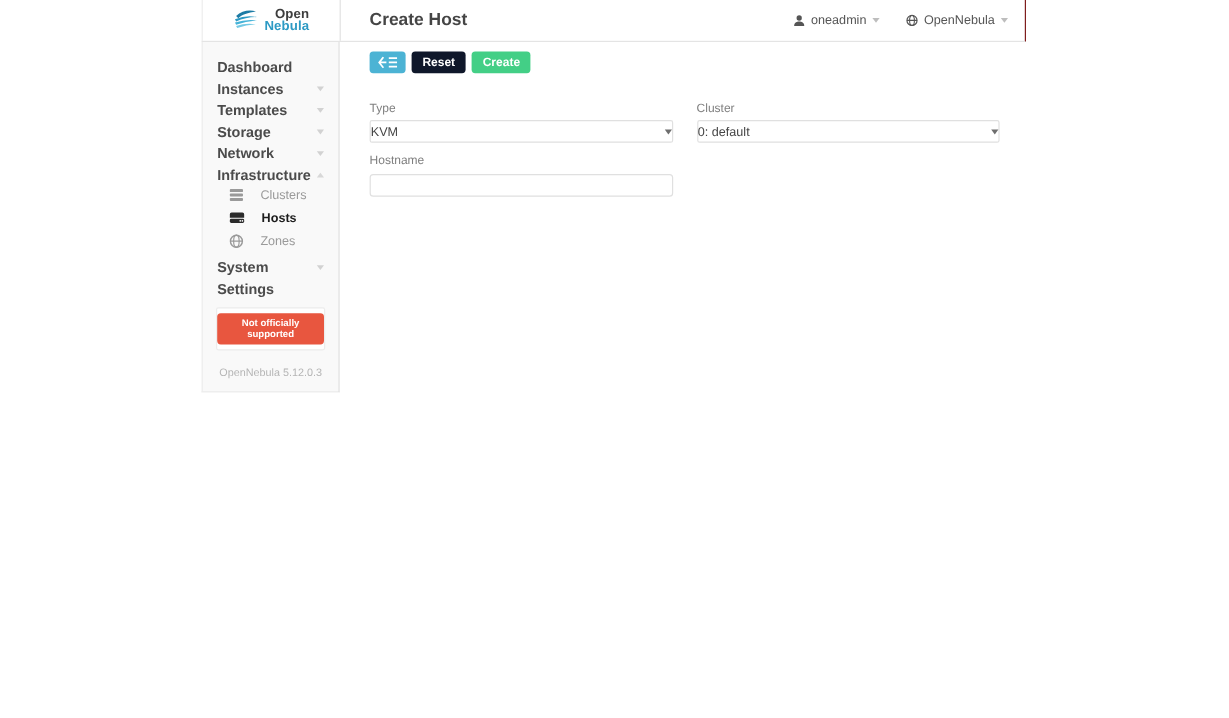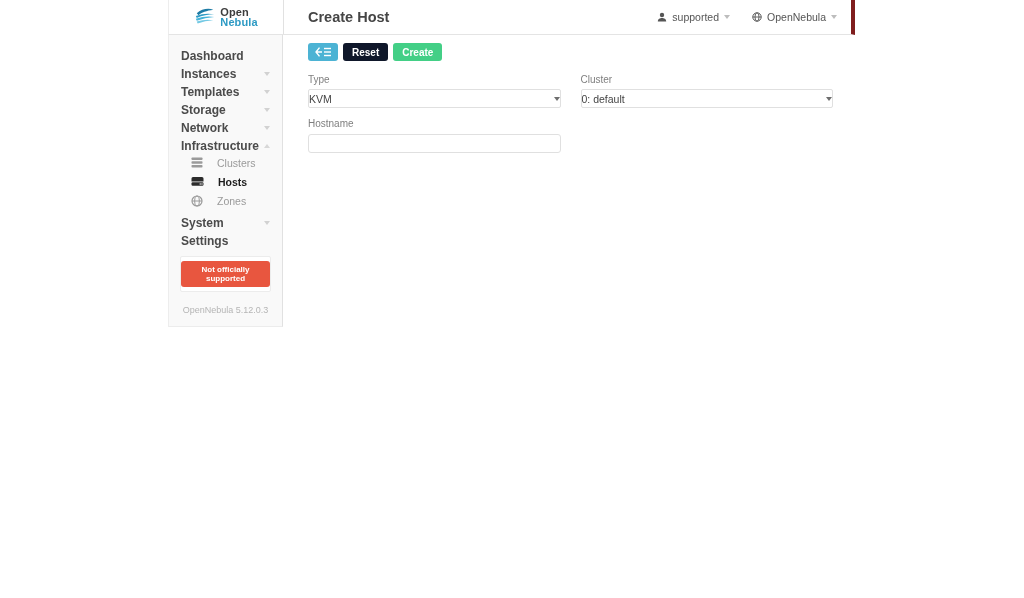--- a/index.html
+++ b/index.html
@@ -1,21 +1,21 @@
 <!DOCTYPE html>
 <html><head>
 <meta charset="utf-8">
 <style>
   * { margin:0; padding:0; box-sizing:border-box; }
   html,body { width:1024px; height:598px; background:#ffffff; font-family:"Liberation Sans", sans-serif; overflow:hidden; }
 
   .app { position:absolute; left:168px; top:0; width:687px; }
 
   
-  .topbar { display:flex; height:35px; background:#fff; border-bottom:1px solid #e4e4e4; border-left:1px solid #ededed; border-right:4px solid #7f1d1d; }
+  .topbar { display:flex; height:35px; background:#fff; border-bottom:1px solid #e4e4e4; border-left:1px solid #ededed; border-right:1px solid #7f1d1d;text-align:right; }
   .logo-box { width:115px; height:34px; border-right:1px solid #e1e1e1; display:flex; align-items:center; justify-content:center; gap:4px; cursor:pointer; }
   .brand-text { line-height:10px; font-weight:700; font-size:11px; letter-spacing:0.1px; }
   .brand-text .l1 { color:#3d3d3d; display:block; }
   .brand-text .l2 { color:#2d9ac4; display:block; }
   .header-main { flex:1; display:flex; align-items:center; justify-content:space-between; padding:0 14px 0 24px; }
   .page-title { font-size:14.5px; font-weight:700; color:#454545; }
   .header-right { display:flex; align-items:center; gap:22px; }
   .hmenu { display:flex; align-items:center; gap:5px; font-size:10.5px; color:#555; cursor:pointer; }
 
   
@@ -41,21 +41,21 @@
 
   
   .content { position:absolute; left:116px; top:35px; width:571px; padding:8px 24px; }
   .toolbar { display:flex; gap:5px; }
   .btn { height:18px; border:none; border-radius:3px; color:#fff; font-family:inherit; font-size:10px; font-weight:700;
          padding:0 9px; display:inline-flex; align-items:center; gap:4px; cursor:pointer; }
   .btn-back   { background:#4cb3d4; padding:0 7px; }
   .btn-reset  { background:#0f172a; }
   .btn-create { background:#43cf86; }
 
-  .form-grid { margin-top:13px; width:525px; display:grid; grid-template-columns:1fr 1fr; column-gap:20px; row-gap:10px; }
+  .form-grid { margin-top:24px; width:525px; display:grid; grid-template-columns:1fr 1fr; column-gap:20px; row-gap:10px; }
   .field label { display:block; font-size:10px; color:#7f7f7f; margin-bottom:4px; font-weight:400; }
   .select-box { height:19px; border:1px solid #e0e0e0; border-radius:2px; background:#fff; display:flex;
                 align-items:center; justify-content:space-between; padding:0 0; font-size:10.5px; color:#454545; cursor:pointer; }
   .select-caret { width:0; height:0; border-left:3.5px solid transparent; border-right:3.5px solid transparent; border-top:4px solid #6e6e6e; }
   .text-input { width:100%; height:19px; border:1px solid #e0e0e0; border-radius:3px; padding:0 8px;
                 font-family:inherit; font-size:10.5px; color:#454545; background:#fff; outline:none; }
 </style>
 </head>
 <body>
 
@@ -75,21 +75,21 @@
       </span>
     </div>
     <div class="header-main">
       <span class="page-title">Create Host</span>
       <span class="header-right">
         <span class="hmenu">
           <svg width="10" height="10" viewBox="0 0 10 10">
             <circle cx="5" cy="3" r="2.2" fill="#555"></circle>
             <path d="M0.8 9.6 C0.8 6.8 3 6 5 6 C7 6 9.2 6.8 9.2 9.6 Z" fill="#555"></path>
           </svg>
-          <span>supported</span>
+          <span>oneadmin</span>
           <i class="chev-down"></i>
         </span>
         <span class="hmenu">
           <svg width="10" height="10" viewBox="0 0 10 10">
             <circle cx="5" cy="5" r="4.2" fill="none" stroke="#555" stroke-width="1"></circle>
             <ellipse cx="5" cy="5" rx="2" ry="4.2" fill="none" stroke="#555" stroke-width="0.9"></ellipse>
             <line x1="0.8" y1="5" x2="9.2" y2="5" stroke="#555" stroke-width="0.9"></line>
           </svg>
           <span>OpenNebula</span>
           <i class="chev-down"></i>

